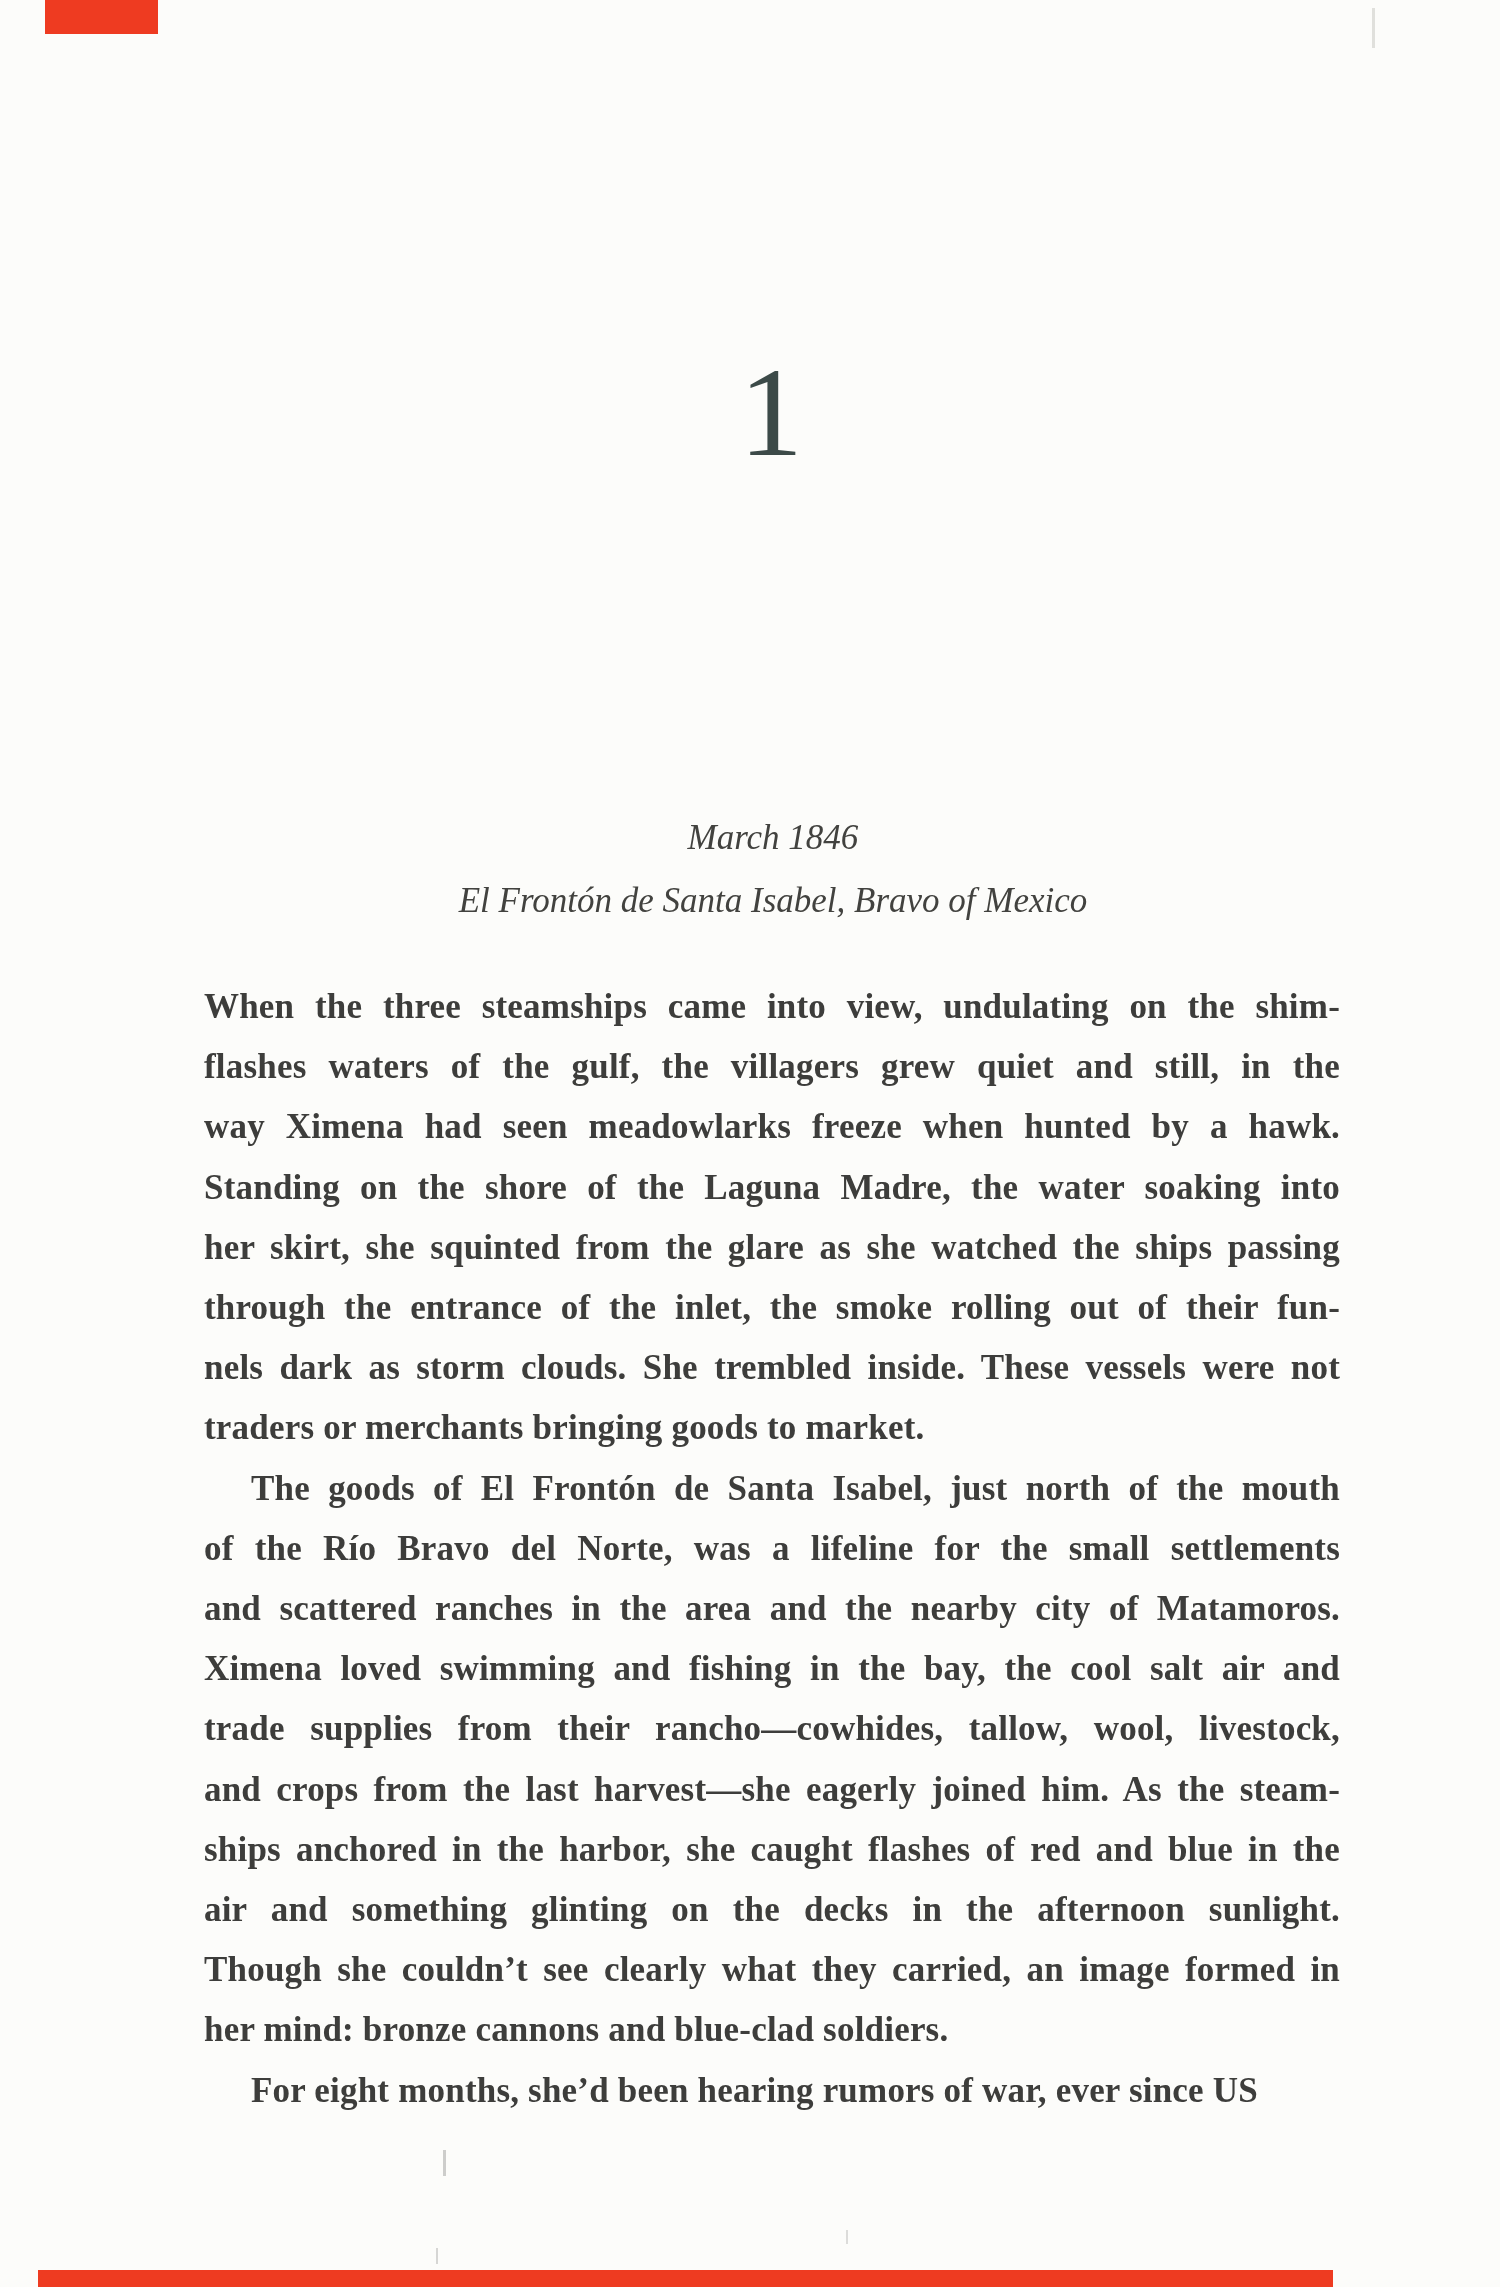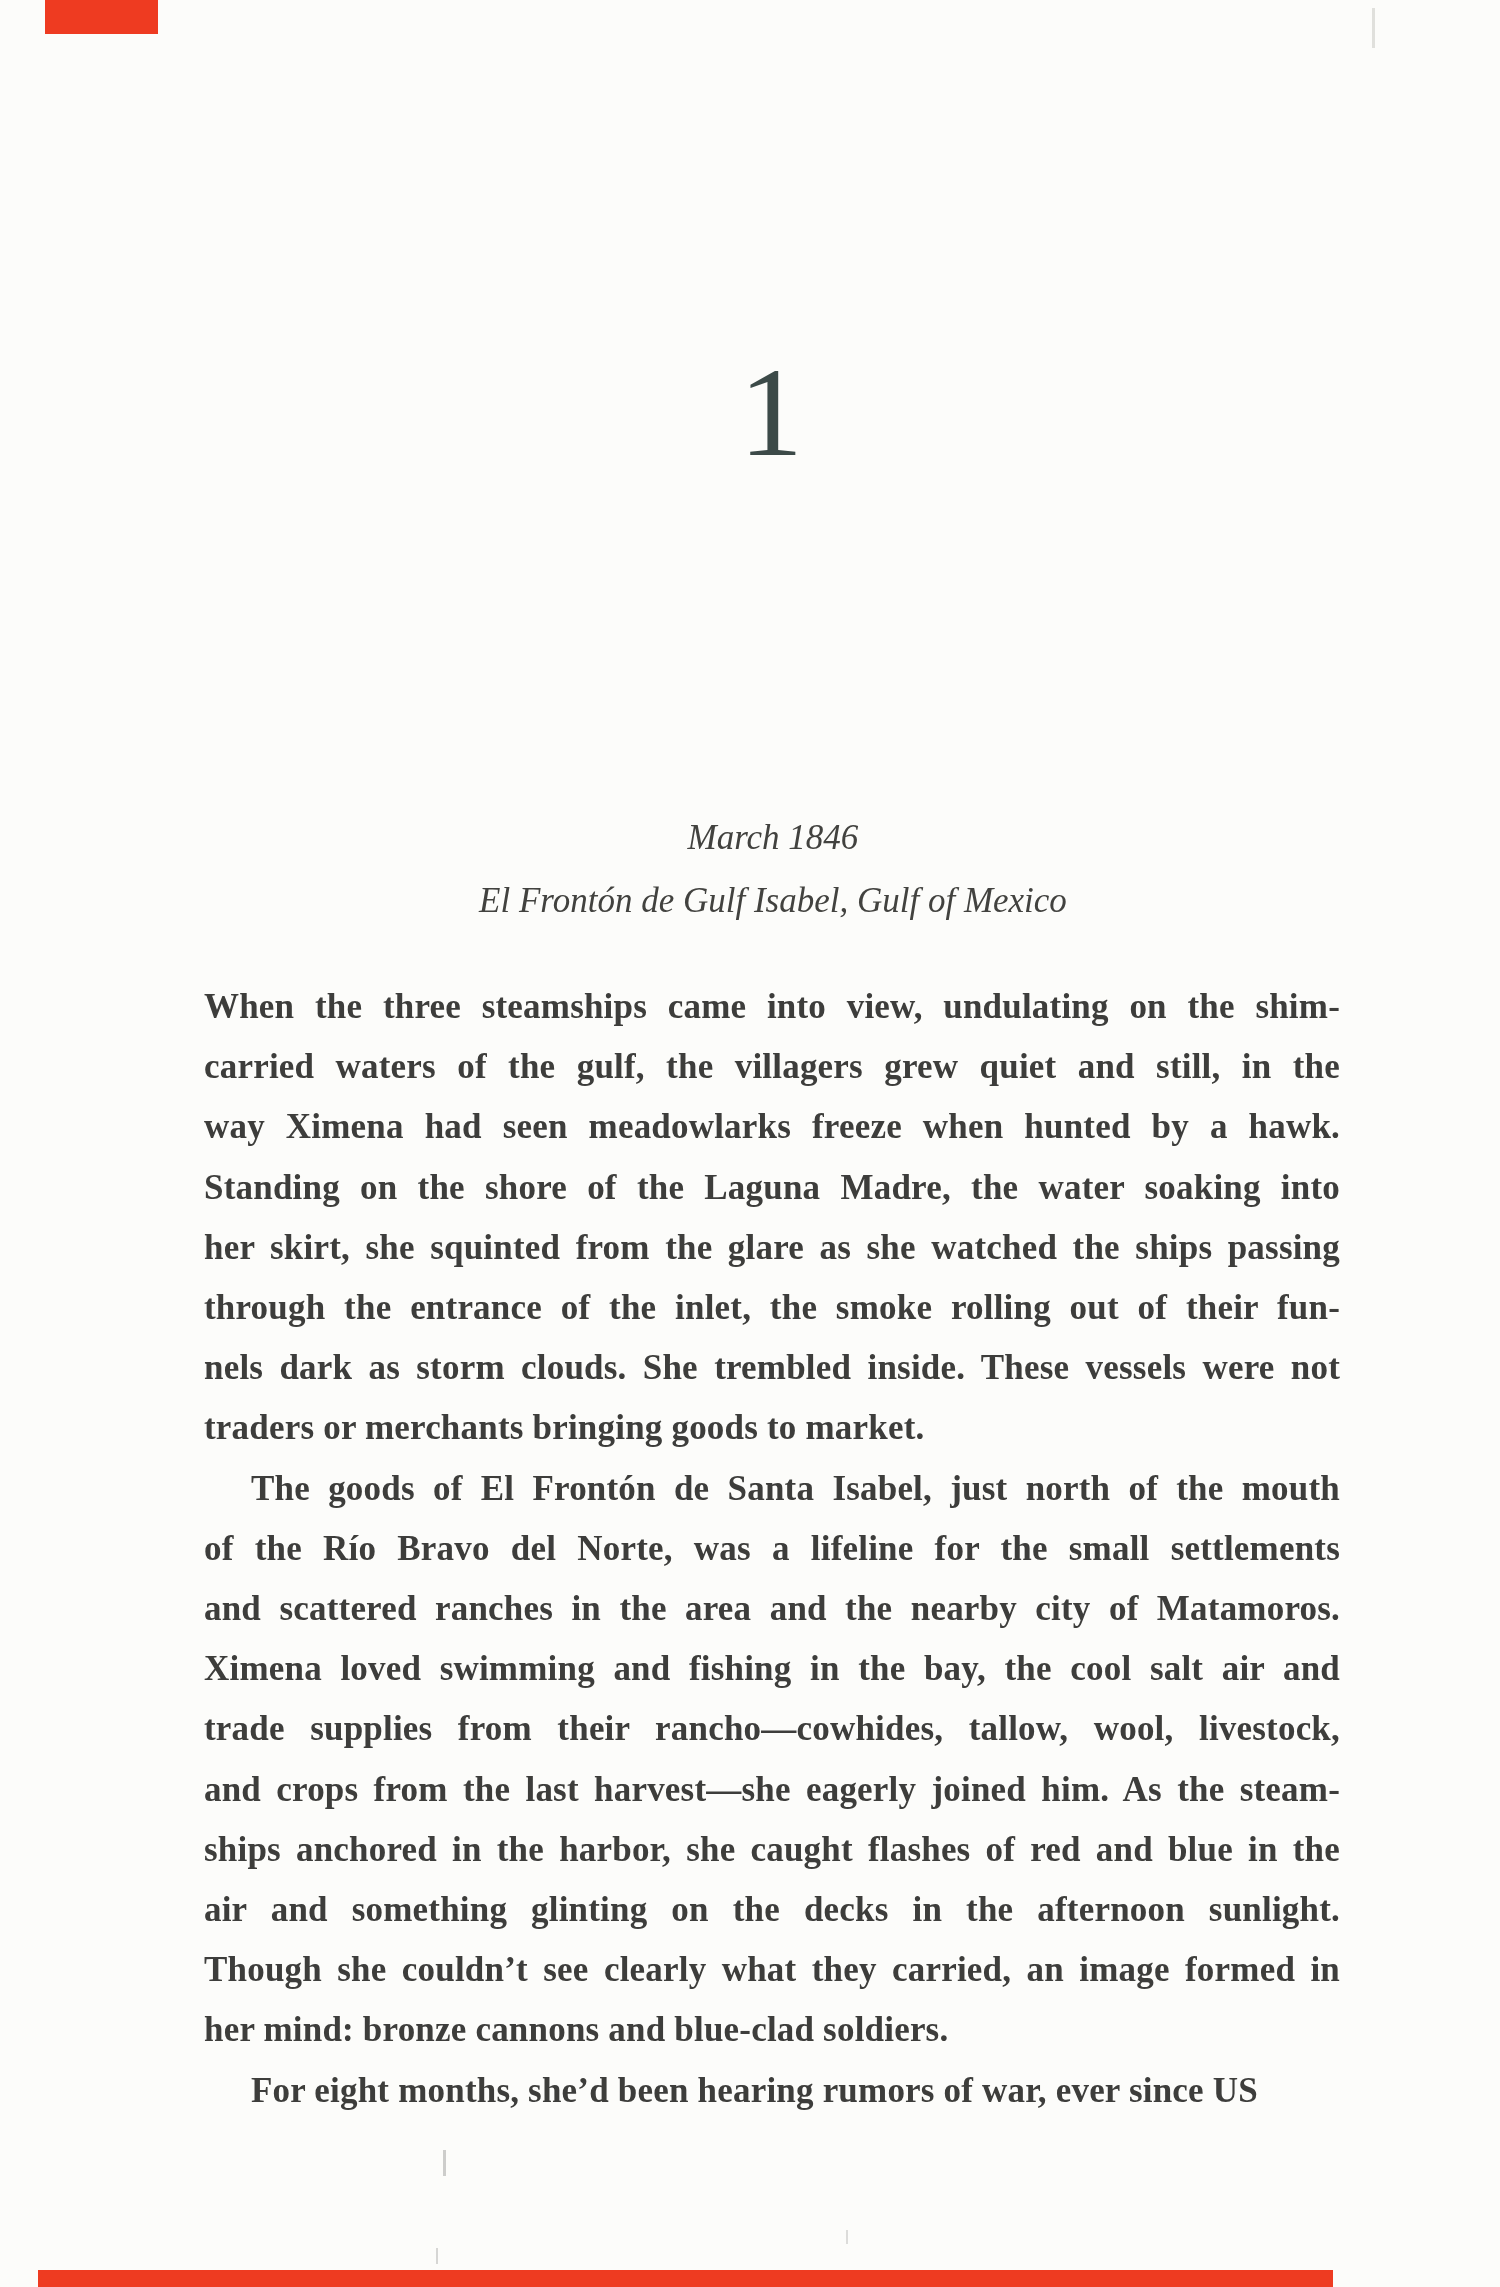--- a/index.html
+++ b/index.html
@@ -131,26 +131,26 @@
 
   <div class="speck-1"></div>
   <div class="speck-2"></div>
   <div class="speck-3"></div>
   <div class="speck-4"></div>
 
   <div class="chapter-number">1</div>
 
   <div class="dateline">
     <div>March 1846</div>
-    <div>El Frontón de Gulf Isabel, Gulf of Mexico</div>
+    <div>El Frontón de Santa Isabel, Bravo of Mexico</div>
   </div>
 
   <div class="body-text">
       <div class="line">When the three steamships came into view, undulating on the shim-</div>
-      <div class="line">carried waters of the gulf, the villagers grew quiet and still, in the</div>
+      <div class="line">flashes waters of the gulf, the villagers grew quiet and still, in the</div>
       <div class="line">way Ximena had seen meadowlarks freeze when hunted by a hawk.</div>
       <div class="line">Standing on the shore of the Laguna Madre, the water soaking into</div>
       <div class="line">her skirt, she squinted from the glare as she watched the ships passing</div>
       <div class="line">through the entrance of the inlet, the smoke rolling out of their fun-</div>
       <div class="line">nels dark as storm clouds. She trembled inside. These vessels were not</div>
       <div class="line last">traders or merchants bringing goods to market.</div>
       <div class="line indent">The goods of El Frontón de Santa Isabel, just north of the mouth</div>
       <div class="line">of the Río Bravo del Norte, was a lifeline for the small settlements</div>
       <div class="line">and scattered ranches in the area and the nearby city of Matamoros.</div>
       <div class="line">Ximena loved swimming and fishing in the bay, the cool salt air and</div>

